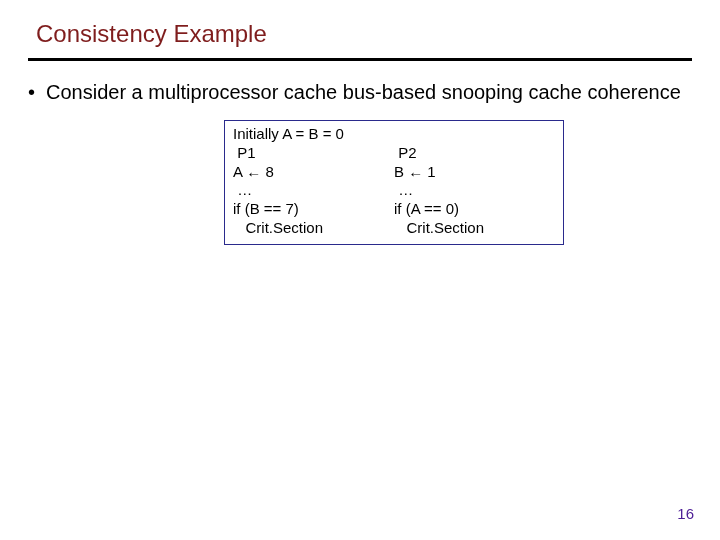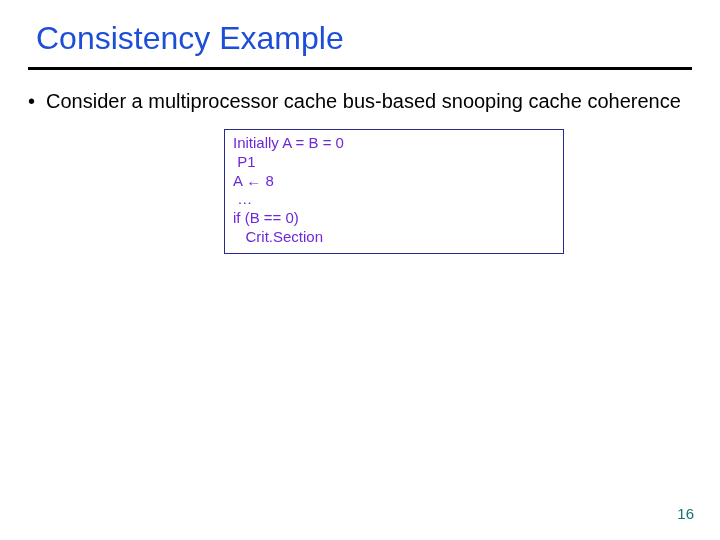--- a/index.html
+++ b/index.html
@@ -14,22 +14,22 @@
     overflow: hidden;
   }
   .slide {
     width: 720px;
     height: 540px;
     position: relative;
     box-sizing: border-box;
     padding: 20px 28px 0 28px;
   }
   .title {
-    color: #1d4ed8;
-    font-size: 32px;
+    color: #7f1d1d;
+    font-size: 24px;
     font-weight: 400;
     margin: 0 0 10px 8px;
   }
   .hr {
     border: none;
     border-top: 3px solid #000000;
     margin: 0 0 18px 0;
   }
   .bullets {
     font-size: 20px;
@@ -47,38 +47,38 @@
   }
   .codebox {
     margin: 14px 0 0 196px;
     width: 340px;
     border: 1.5px solid #2a2a8c;
     padding: 4px 8px 6px 8px;
     box-sizing: border-box;
     font-size: 15px;
     font-family: Arial, Helvetica, sans-serif;
     line-height: 1.25;
-    color: #6d28d9;
+    color: #000000;
   }
   .codebox .init {
     margin-bottom: 0;
   }
   .cols {
     display: flex;
   }
   .col {
     width: 50%;
     white-space: pre;
   }
   .pagenum {
     position: absolute;
     right: 26px;
     bottom: 18px;
     font-size: 15px;
-    color: #0f766e;
+    color: #4c1d95;
   }
 </style>
 </head>
 <body>
 
 <div class="slide">
 
   <h1 class="title">Consistency Example</h1>
   <hr class="hr">
 
@@ -88,20 +88,25 @@
       <div class="bullet-text">Consider a multiprocessor cache bus-based snooping cache coherence</div>
     </div>
   </div>
 
   <div class="codebox">
     <div class="init">Initially A = B = 0</div>
     <div class="cols">
       <div class="col"><span> P1</span>
 <span>A ← 8</span>
 <span> …</span>
-<span>if (B == 0)</span>
+<span>if (B == 7)</span>
+<span>   Crit.Section</span></div>
+      <div class="col"><span> P2</span>
+<span>B ← 1</span>
+<span> …</span>
+<span>if (A == 0)</span>
 <span>   Crit.Section</span></div>
     </div>
   </div>
 
   <div class="pagenum">16</div>
 
 </div>
 
 </body></html>

